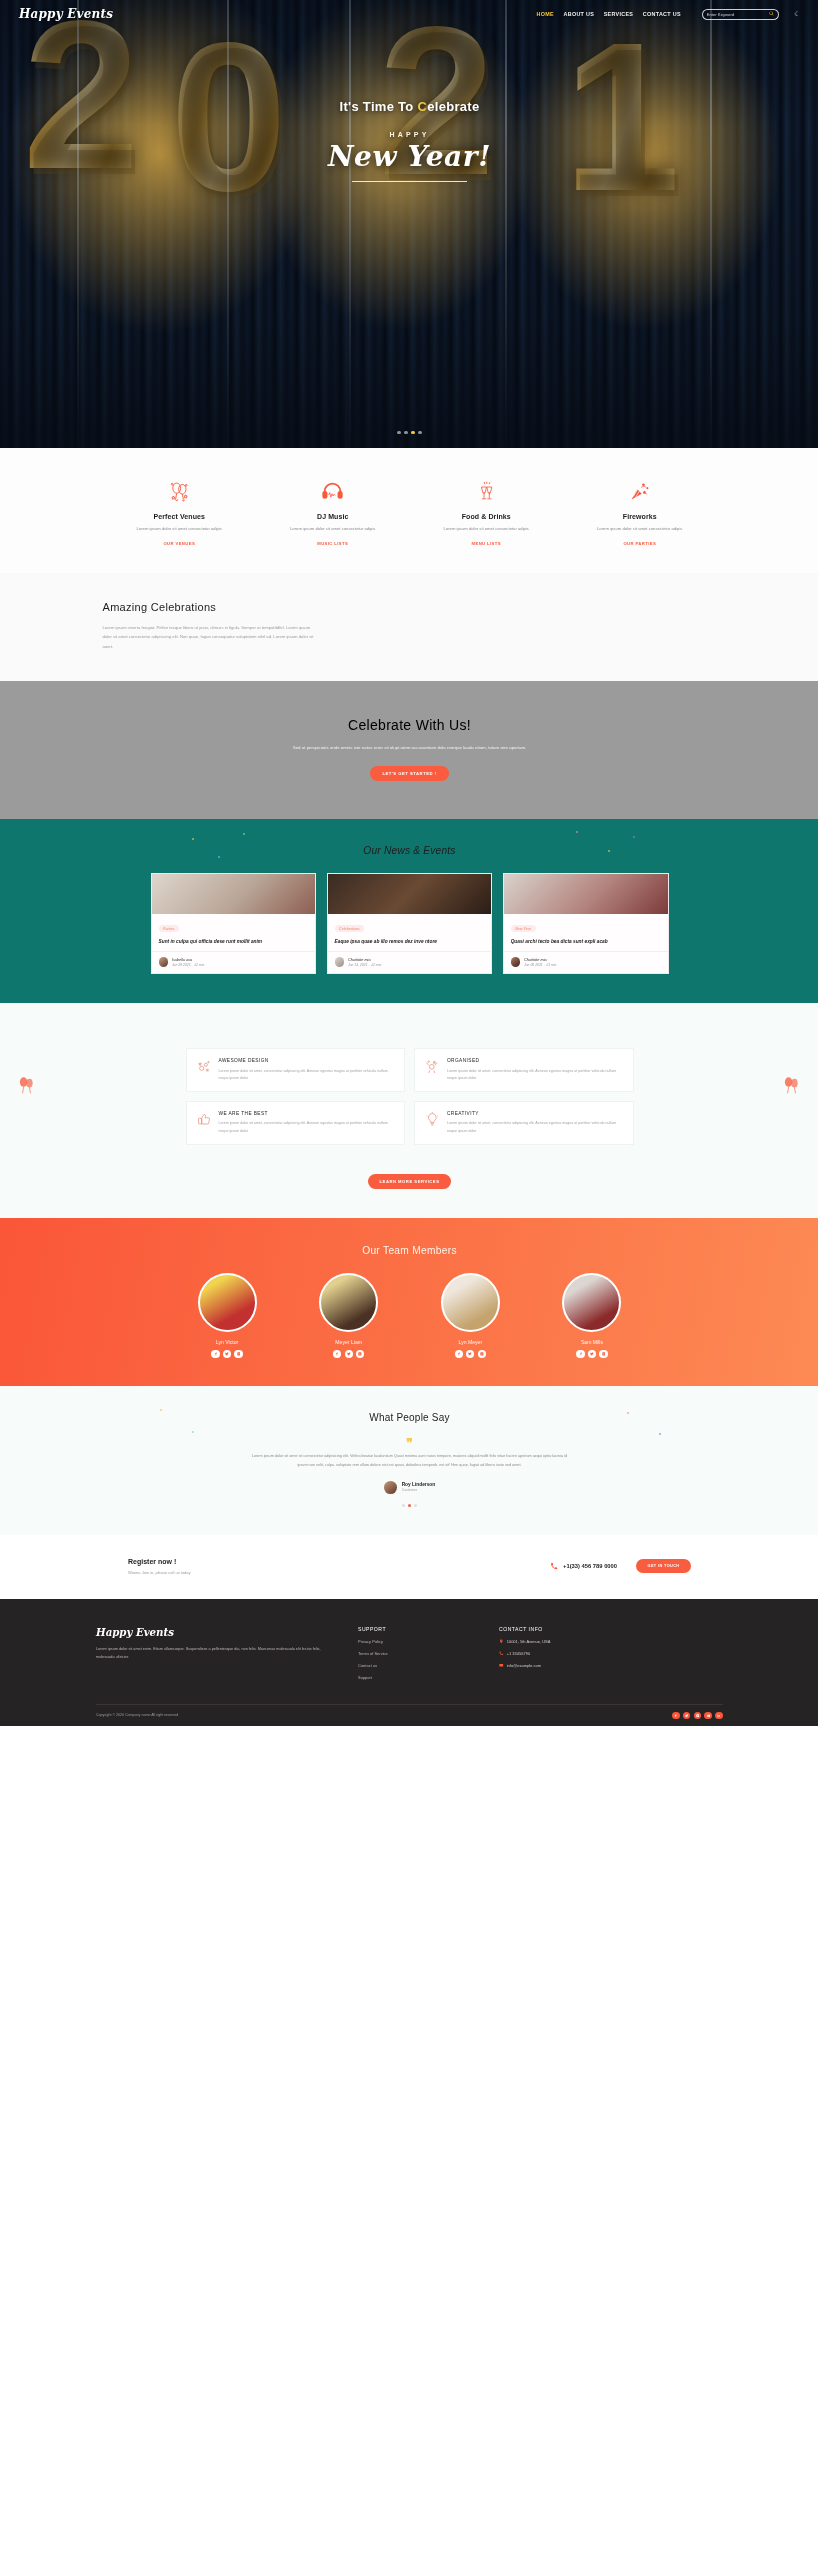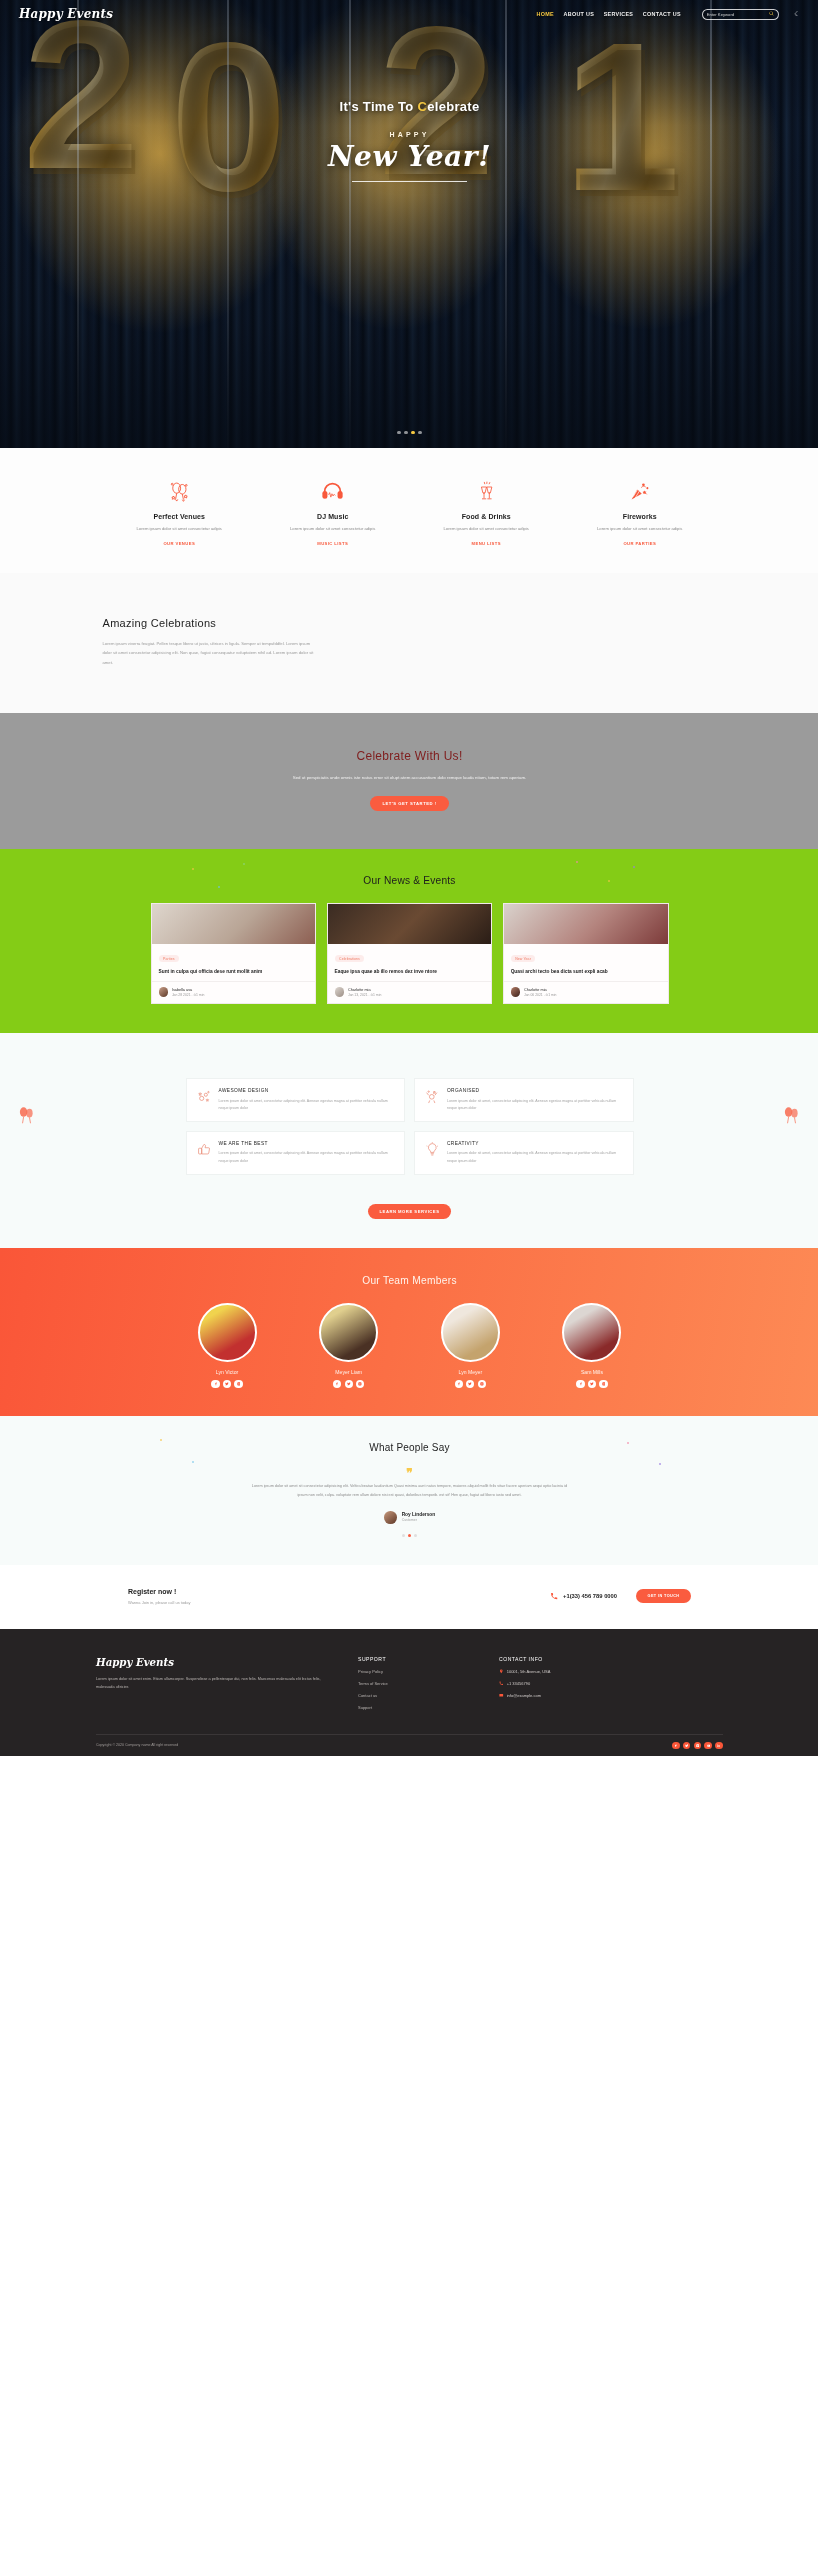--- a/index.html
+++ b/index.html
@@ -111,38 +111,38 @@
   .feat-grid{width:614px;margin:0 auto;display:flex;}
   .feat{flex:1;text-align:center;padding:0 9px;}
   .feat-ico{height:29px;display:flex;align-items:center;justify-content:center;}
   .feat-ico svg{width:27px;height:27px;}
   .feat-title{margin-top:7px;font-size:7px;font-weight:bold;color:#1d1d1d;letter-spacing:0.1px;}
   .feat-desc{margin-top:4.5px;font-size:4.2px;line-height:1.85;color:#8a8a8a;}
   .feat-link{margin-top:8.3px;font-size:4.2px;font-weight:bold;letter-spacing:0.4px;color:#f8593c;cursor:pointer;}
 
   
   .amazing{background:#fafafa;padding:28px 0 29px;}
-  .amazing-inner{width:614px;margin:16px auto;}
+  .amazing-inner{width:614px;margin:0 auto;}
   .sec-h2{font-size:11px;font-weight:normal;color:#1d1d1d;letter-spacing:0.3px;}
   .amazing p{margin-top:10.2px;font-size:4.2px;line-height:2.3;color:#9a9a9a;max-width:211px;}
 
   
   .celebrate{
     background:#9b9b9b; padding:36px 0 38px; text-align:center;
   }
-  .celebrate h2{font-size:12px;color:#7f1d1d;font-weight:normal;letter-spacing:0.3px;}
+  .celebrate h2{font-size:14px;color:#000000;font-weight:normal;letter-spacing:0.3px;}
   .celebrate p{margin:10.2px auto 0;max-width:307px;font-size:4.4px;line-height:2.1;color:#f2f2f2;}
   .btn-primary{
     display:inline-block;margin-top:14px;background:#fa5c3f;color:#fff;
     border:none;border-radius:9px;padding:5.1px 12px;
     font-size:4.2px;font-weight:bold;letter-spacing:0.5px;cursor:pointer;font-family:inherit;
   }
 
   
-  .news{background:#84cc16;padding:25.6px 0 29px;position:relative;}
+  .news{background:#0f766e;padding:25.6px 0 29px;position:relative;font-style:italic;}
   .news h2{text-align:center;font-size:10.2px;font-weight:normal;color:#1d1d1d;letter-spacing:0.2px;}
   .news-grid{width:518px;margin:16.6px auto 0;display:flex;gap:10.2px;}
   .ncard{flex:1;background:#fffdfd;border:0.6px solid #f1eaea;overflow:hidden;}
   .nthumb{height:40px;}
   .nt1{background:linear-gradient(135deg,#ded6cd,#b9a596 55%,#8d5f52);}
   .nt2{background:linear-gradient(135deg,#3a2b22,#6a4a33 50%,#2a1d16);}
   .nt3{background:linear-gradient(135deg,#d9d2cc,#b4847e 55%,#7d3b3a);}
   .nbody{padding:7px 7px 0;}
   .ntag{
     display:inline-block;background:#fdeceb;color:#f07a63;

